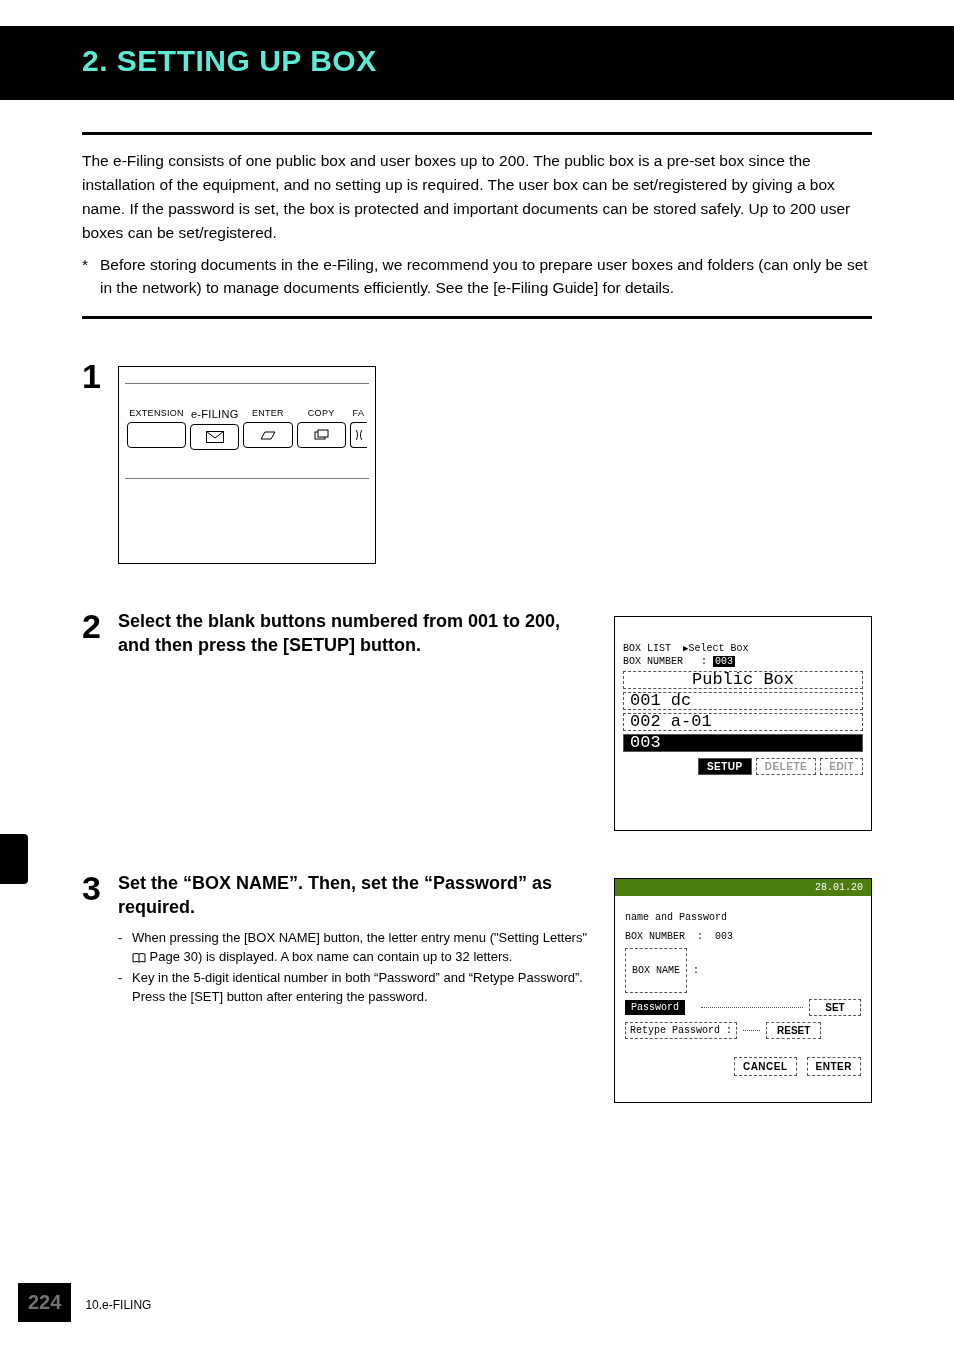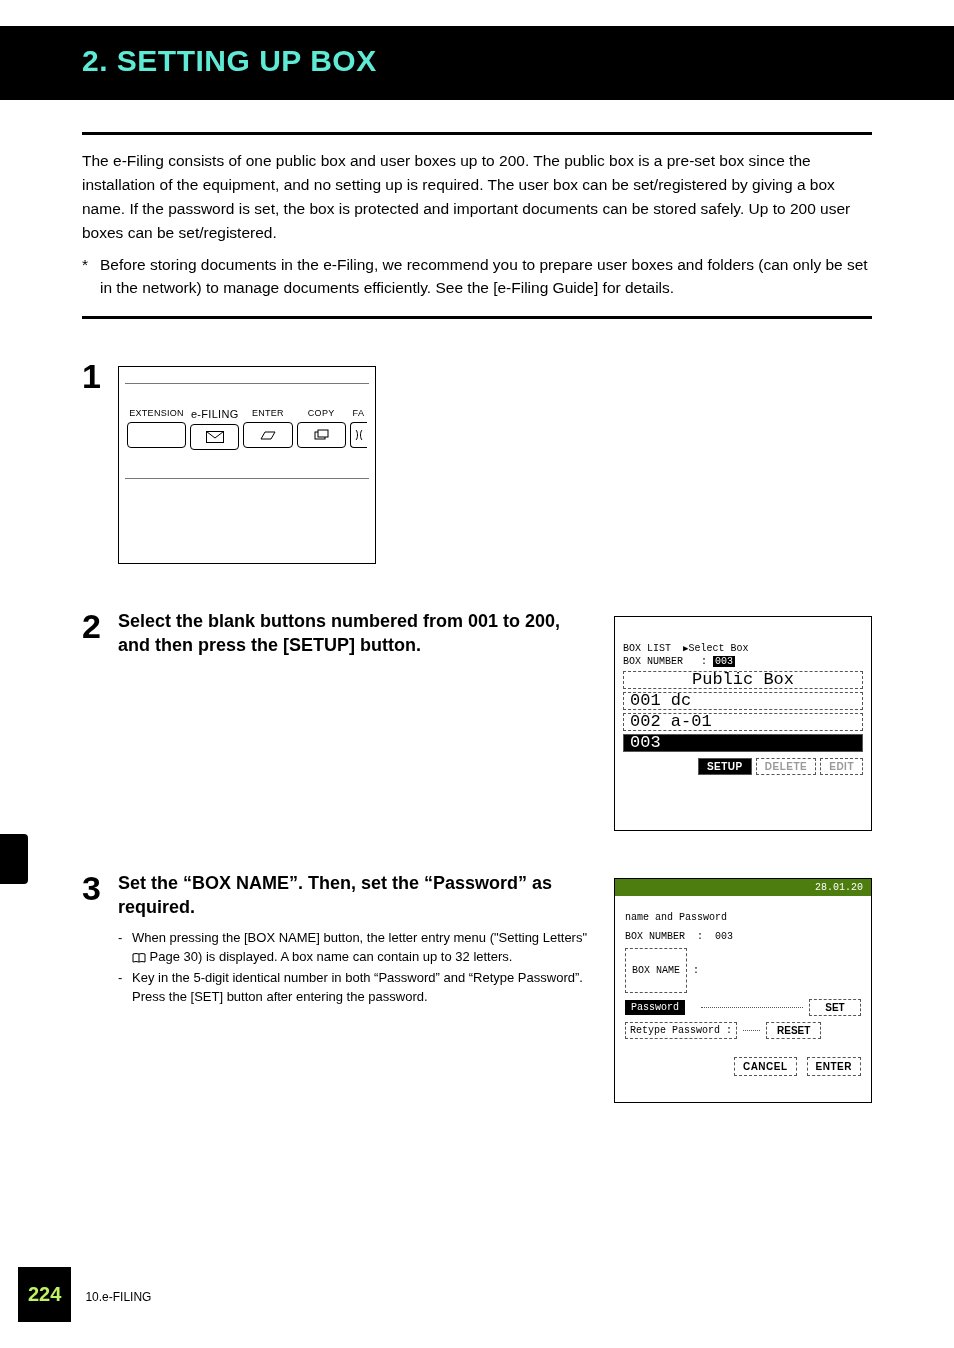--- a/index.html
+++ b/index.html
@@ -236,24 +236,24 @@
     .footer {
       position: absolute;
       bottom: 26px;
       left: 18px;
       display: flex;
       align-items: baseline;
       gap: 14px;
     }
     .footer-page {
       background: #000;
-      color: #bef264;
+      color: #737373;
       font-weight: bold;
       font-size: 20px;
-      padding: 16px 10px;
+      padding: 8px 10px;
     }
     .footer-section {
       font-size: 12px;
     }
   </style>
 </head>
 <body>
 
 <div class="title-bar">
   <h1>2. SETTING UP BOX</h1>

